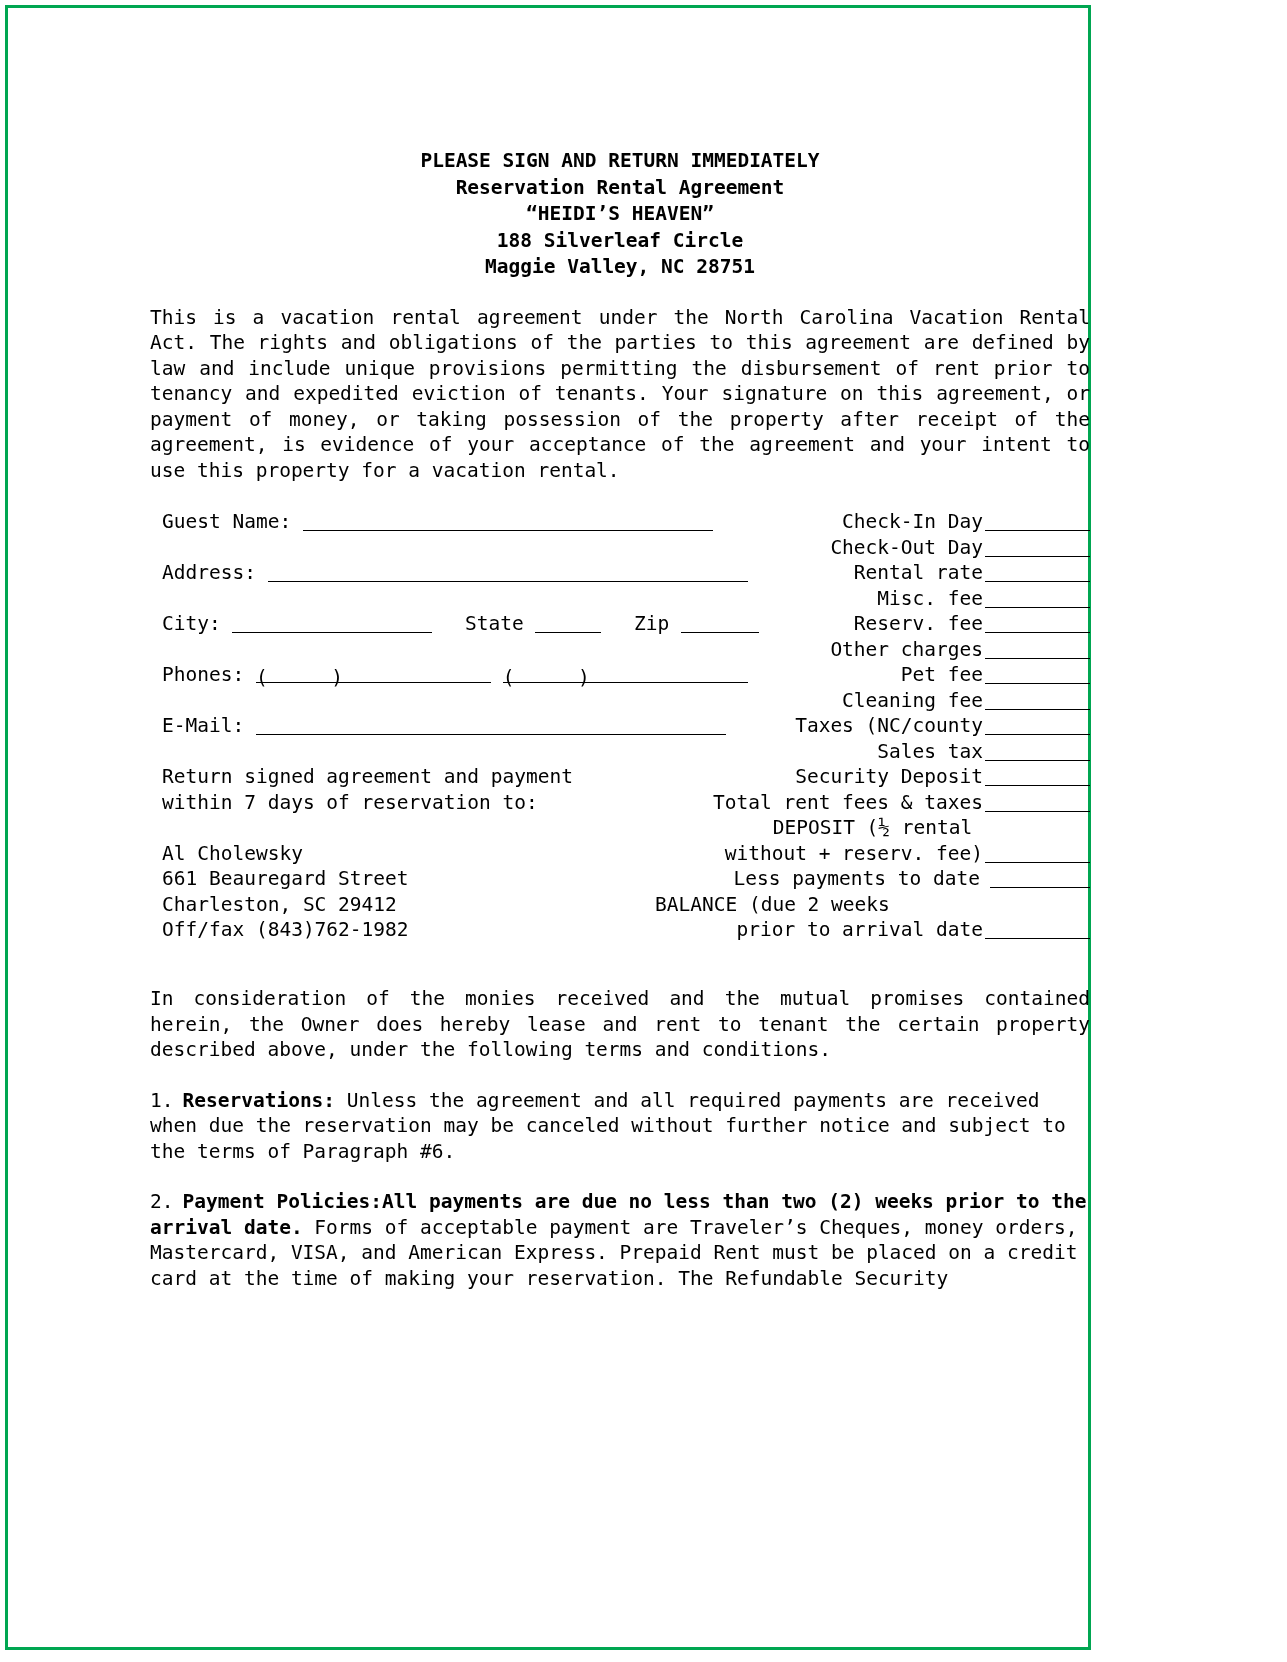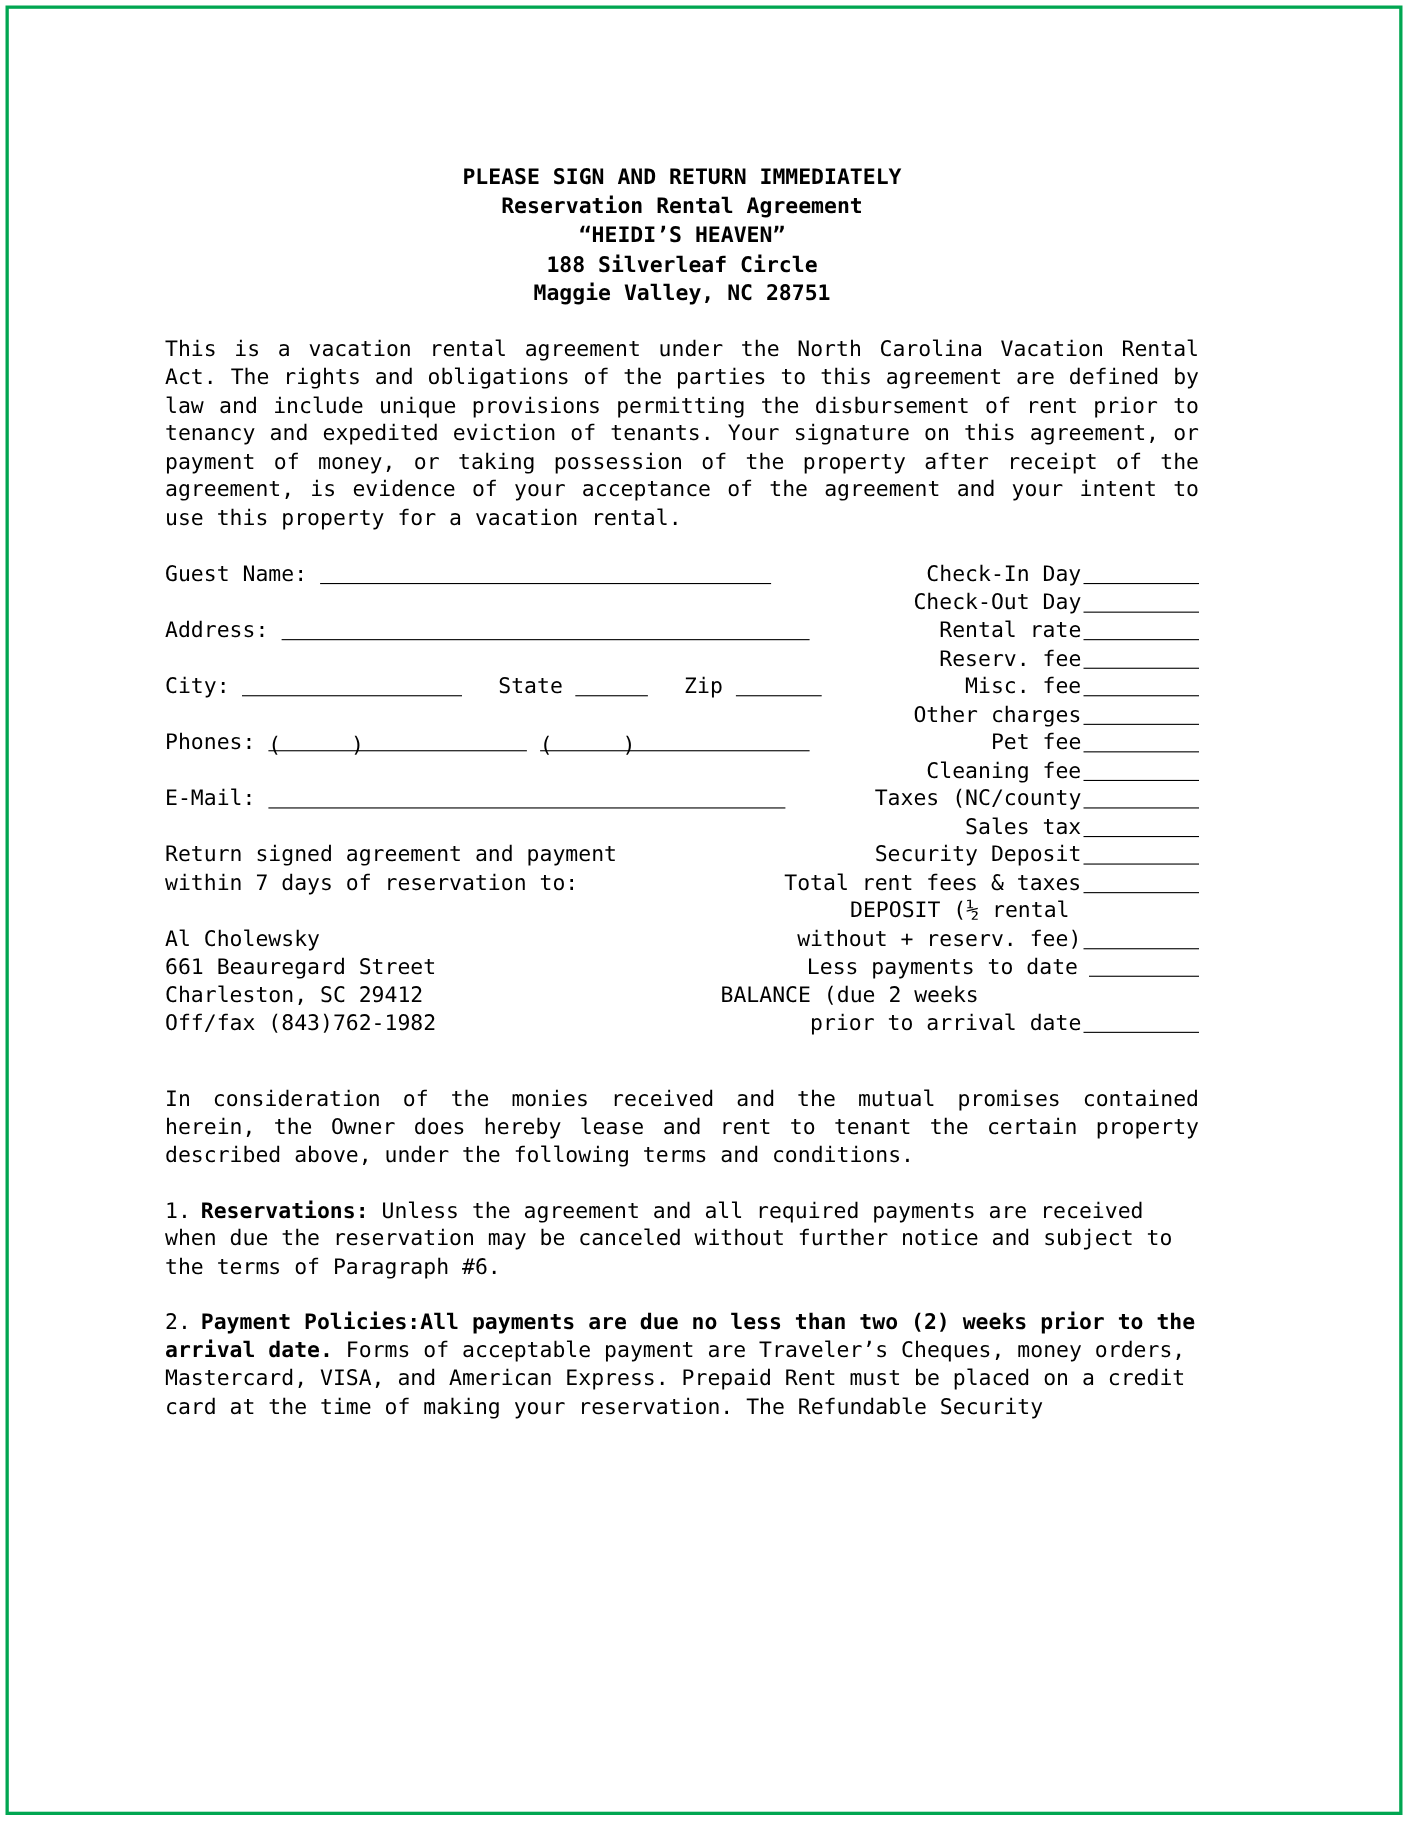--- a/index.html
+++ b/index.html
@@ -9,21 +9,21 @@
   }
   body {
     width: 1287px;
     height: 1662px;
     font-family: "DejaVu Sans Mono", monospace;
   }
   .page-frame {
     position: absolute;
     left: 5px;
     top: 5px;
-    width: 1270px;
+    width: 1086px;
     height: 1645px;
     border: 3px solid #00a651;
     box-sizing: border-box;
     background: #ffffff;
   }
   .doc {
     position: absolute;
     left: 142px;
     top: 140px;
     width: 940px;
@@ -47,21 +47,21 @@
   }
 
   
   .form-area {
     margin-top: 26px;
     position: relative;
     height: 455px;
   }
   .col-left {
     position: absolute;
-    left: 0;
+    left: 12px;
     top: 0;
     width: 600px;
   }
   .col-right {
     position: absolute;
     left: 505px;
     top: 0;
     width: 435px;
   }
   .frow {
@@ -165,24 +165,24 @@
         <div class="rrow">
           <span>Check-In Day</span><span class="ul" style="width:105px"></span>
         </div>
         <div class="rrow">
           <span>Check-Out Day</span><span class="ul" style="width:105px"></span>
         </div>
         <div class="rrow">
           <span>Rental rate</span><span class="ul" style="width:105px"></span>
         </div>
         <div class="rrow">
+          <span>Misc. fee</span><span class="ul" style="width:105px"></span>
+        </div>
+        <div class="rrow">
           <span>Reserv. fee</span><span class="ul" style="width:105px"></span>
-        </div>
-        <div class="rrow">
-          <span>Misc. fee</span><span class="ul" style="width:105px"></span>
         </div>
         <div class="rrow">
           <span>Other charges</span><span class="ul" style="width:105px"></span>
         </div>
         <div class="rrow">
           <span>Pet fee</span><span class="ul" style="width:105px"></span>
         </div>
         <div class="rrow">
           <span>Cleaning fee</span><span class="ul" style="width:105px"></span>
         </div>

